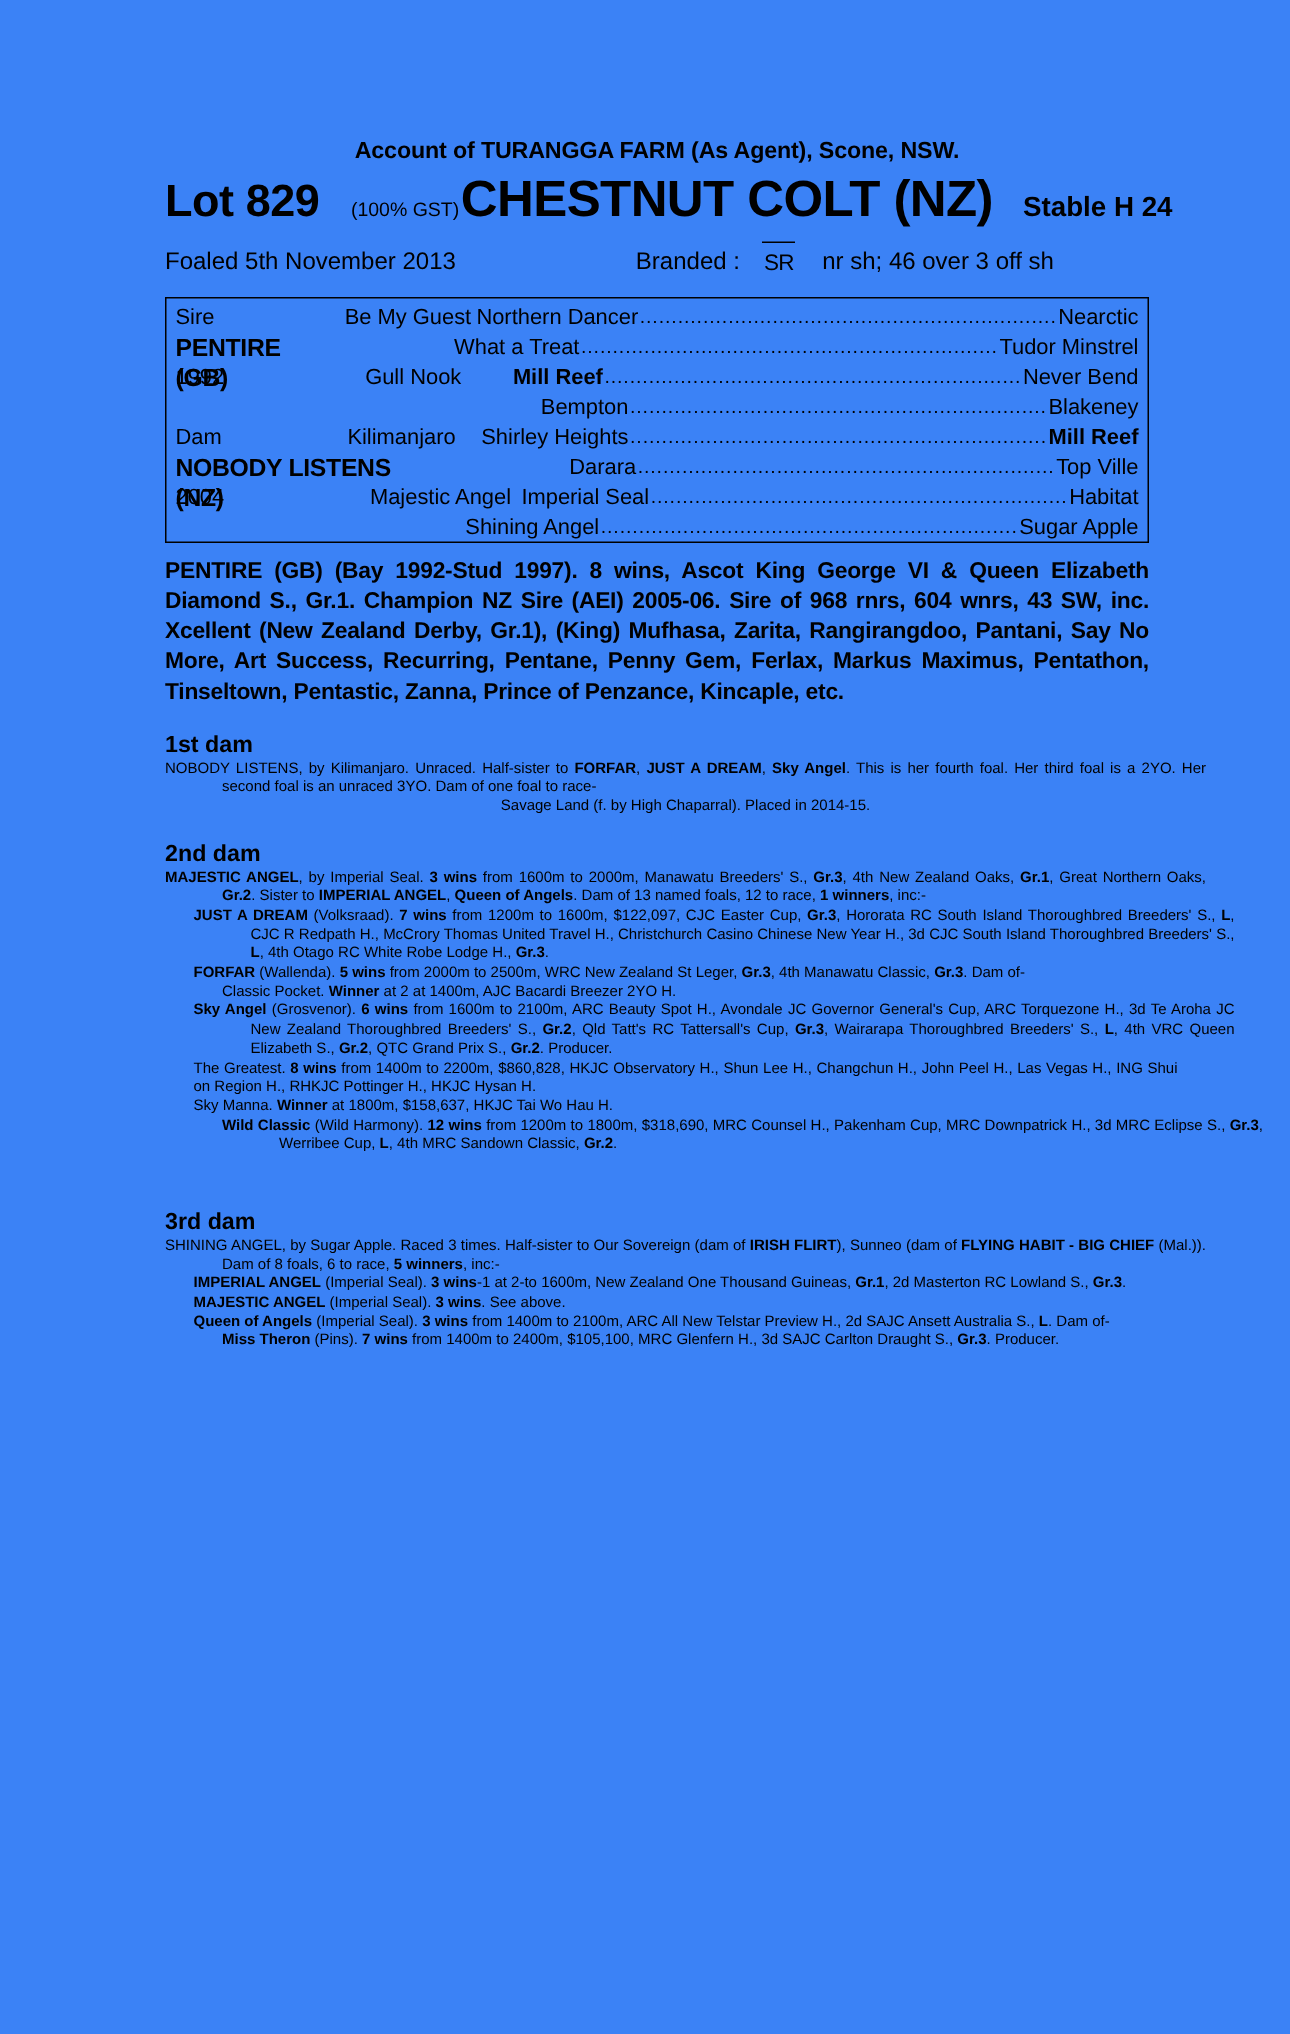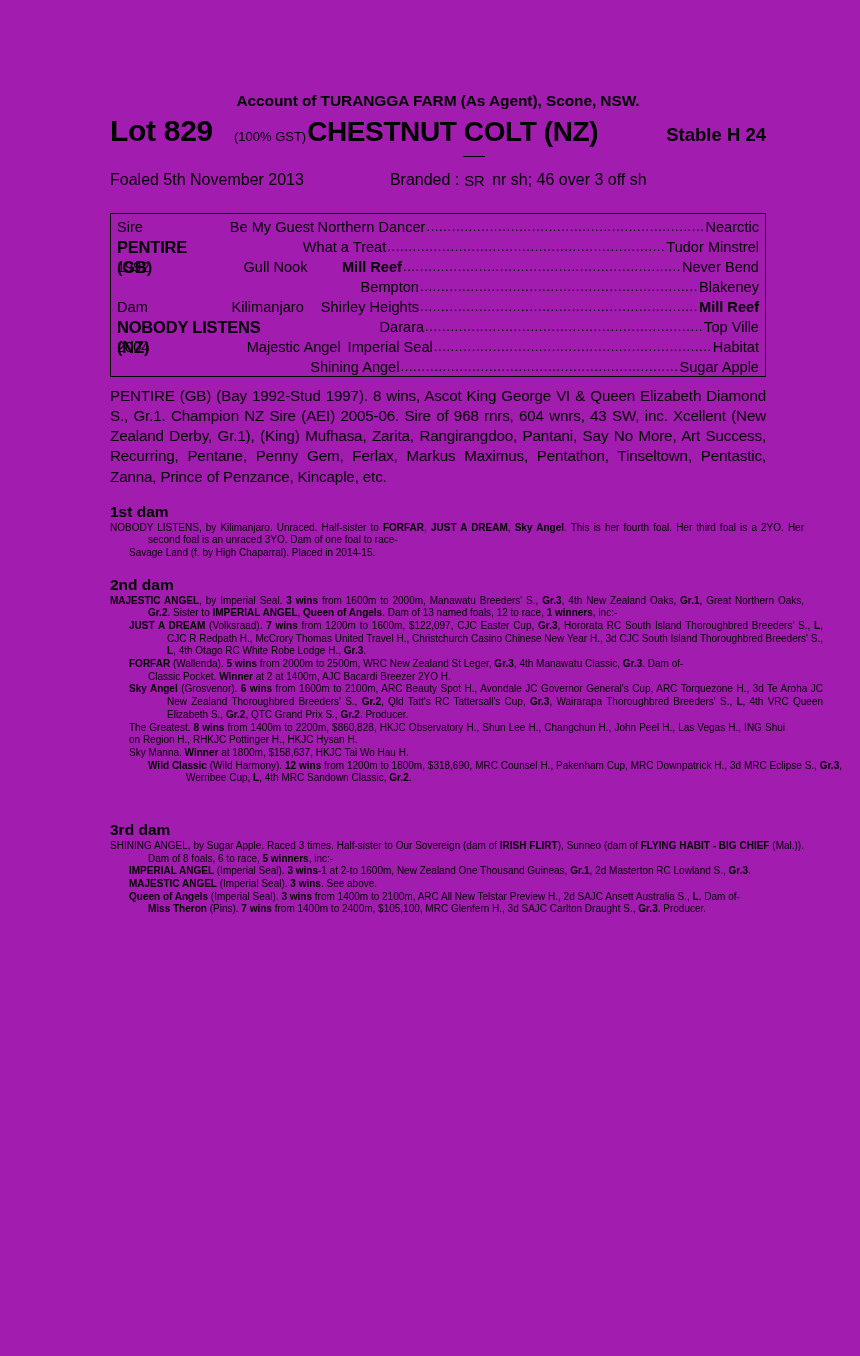--- a/index.html
+++ b/index.html
@@ -12,21 +12,21 @@
     width: 860px;
     height: 1356px;
     font-family: "Liberation Sans", sans-serif;
     color: #000000;
     -webkit-font-smoothing: none;
   }
   .page {
     position: relative;
     width: 860px;
     height: 1356px;
-    background: #a21caf;
+    background: #3b82f6;
     box-sizing: border-box;
     padding: 0;
   }
   .content {
     position: absolute;
     left: 110px;
     top: 92px;
     width: 656px;
   }
 
@@ -50,51 +50,52 @@
     letter-spacing: -0.3px;
   }
   .gst {
     font-size: 13px;
     font-weight: normal;
     padding-left: 5px;
     padding-right: 1px;
     margin-left: 16px;
   }
   .colt-title {
-    font-size: 28px;
+    font-size: 34px;
     font-weight: bold;
     letter-spacing: -0.4px;
   }
   .stable {
     font-size: 18.5px;
     font-weight: bold;
     margin-left: auto;
     padding-left: 20px;
   }
   .foaled-row {
     display: flex;
     align-items: baseline;
     font-size: 16px;
     margin-top: 7px;
     margin-bottom: 10px;
   }
   .foaled-left { flex: 0 0 auto; }
   .branded-block {
-    margin-left: 86px;
+    margin-left: 120px;
     display: flex;
     align-items: baseline;
     white-space: nowrap;
+    gap: 11px;
   }
   .brand-mark {
     display: inline-block;
     font-size: 15px;
     font-weight: normal;
     border-top: 1.6px solid #000;
     line-height: 1.02;
-    padding: 16px 1px;
+    padding: 6px 1px;
     margin: 0 7px 0 4px;
     position: relative;
     top: 1px;
     letter-spacing: -0.5px;
   }
 
   
   .ped-table {
     border: 1.4px solid #000;
     width: 656px;
@@ -135,21 +136,21 @@
     letter-spacing: 0.6px;
     padding: 0 1px;
     font-size: 13px;
     position: relative;
     top: -1px;
   }
   .dotline .rt { flex: 0 0 auto; text-align: right; }
 
   
   .sire-para {
-    font-weight: normal;
+    font-weight: bold;
     font-size: 15.2px;
     line-height: 1.32;
     text-align: justify;
     margin-top: 9px;
     letter-spacing: -0.15px;
     width: 656px;
   }
 
   
   .dam-head {
@@ -159,21 +160,21 @@
     margin-bottom: 1px;
   }
   .p {
     font-size: 10px;
     line-height: 1.27;
     text-align: justify;
     text-justify: inter-word;
     margin: 0;
     width: 656px;
   }
-  .p.nj { text-align: left; }
+  .p.nj { text-align: center; }
   .hang1 { padding-left: 38px; text-indent: -38px; }
   .lvl1 { padding-left: 19px; text-indent: 0; }
   .lvl2 { padding-left: 57px; text-indent: -38px; }
   .lvl3 { padding-left: 76px; text-indent: -38px; }
   .spacer-md { height: 20px; }
   b, strong { font-weight: bold; }
 </style>
 </head>
 <body>
 

